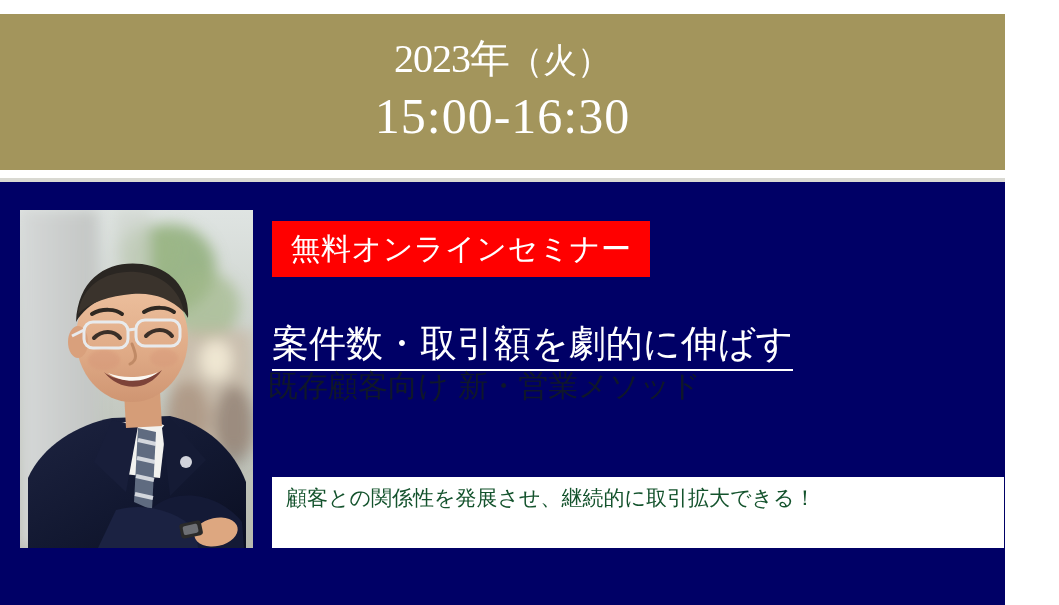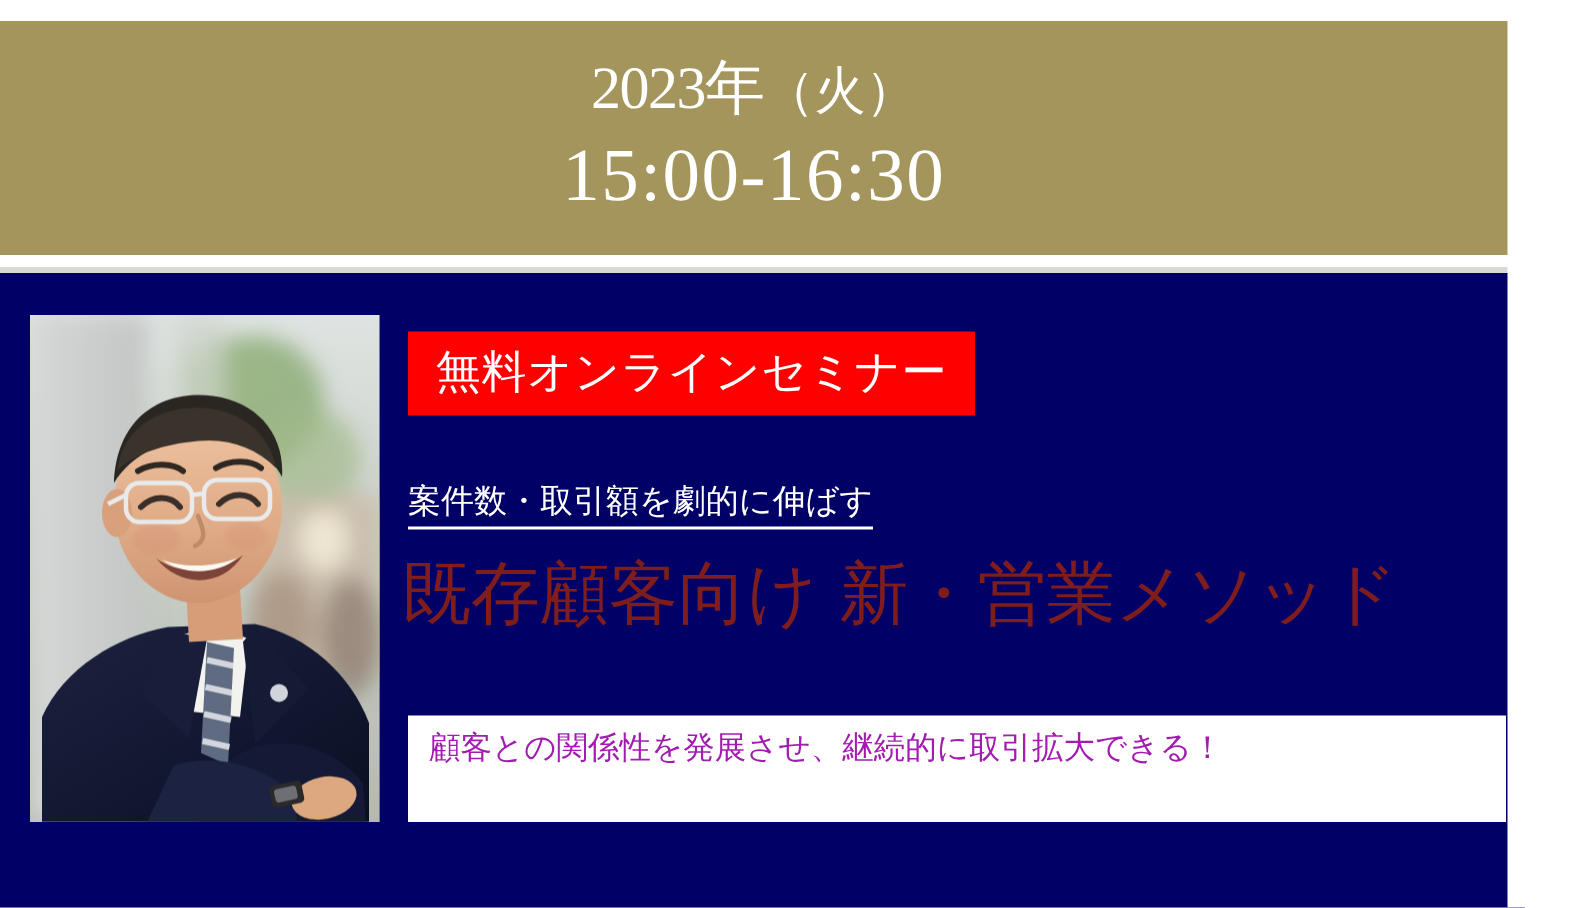--- a/index.html
+++ b/index.html
@@ -79,47 +79,47 @@
     font-size:30px;line-height:1;
     letter-spacing:0.5px;
     white-space:nowrap;
   }
 
   
   .subhead{
     position:absolute;left:272px;top:322px;
     color:#ffffff;
     font-family:"DejaVu Sans","Liberation Sans",sans-serif;
-    font-size:22px;line-height:1.18;
+    font-size:37px;line-height:1.18;
     white-space:nowrap;
     border-bottom:2px solid #ffffff;
     padding-bottom:3px;
     display:inline-block;
   }
   .headline{
     position:absolute;left:268px;top:368px;
-    color:#7f1d1d;
-    font-family:"DejaVu Sans","Liberation Sans",sans-serif;
-    font-size:46px;line-height:1.2;
+    color:#0f172a;
+    font-family:"DejaVu Sans","Liberation Sans",sans-serif;
+    font-size:30px;line-height:1.2;
     letter-spacing:0px;
     white-space:nowrap;
     font-weight:400;
   }
 
   
   .infobox{
     position:absolute;left:272px;top:477px;
     width:732px;height:71px;
     background:#ffffff;
     box-sizing:border-box;
     padding:7px 0 0 14px;
   }
   .infobox p{
     margin:0;
-    color:#a21caf;
+    color:#14532d;
     font-family:"DejaVu Sans","Liberation Sans",sans-serif;
     font-size:21px;line-height:1.42;
     white-space:nowrap;
   }
 </style>
 </head>
 <body>
 
 <div class="banner">
 

